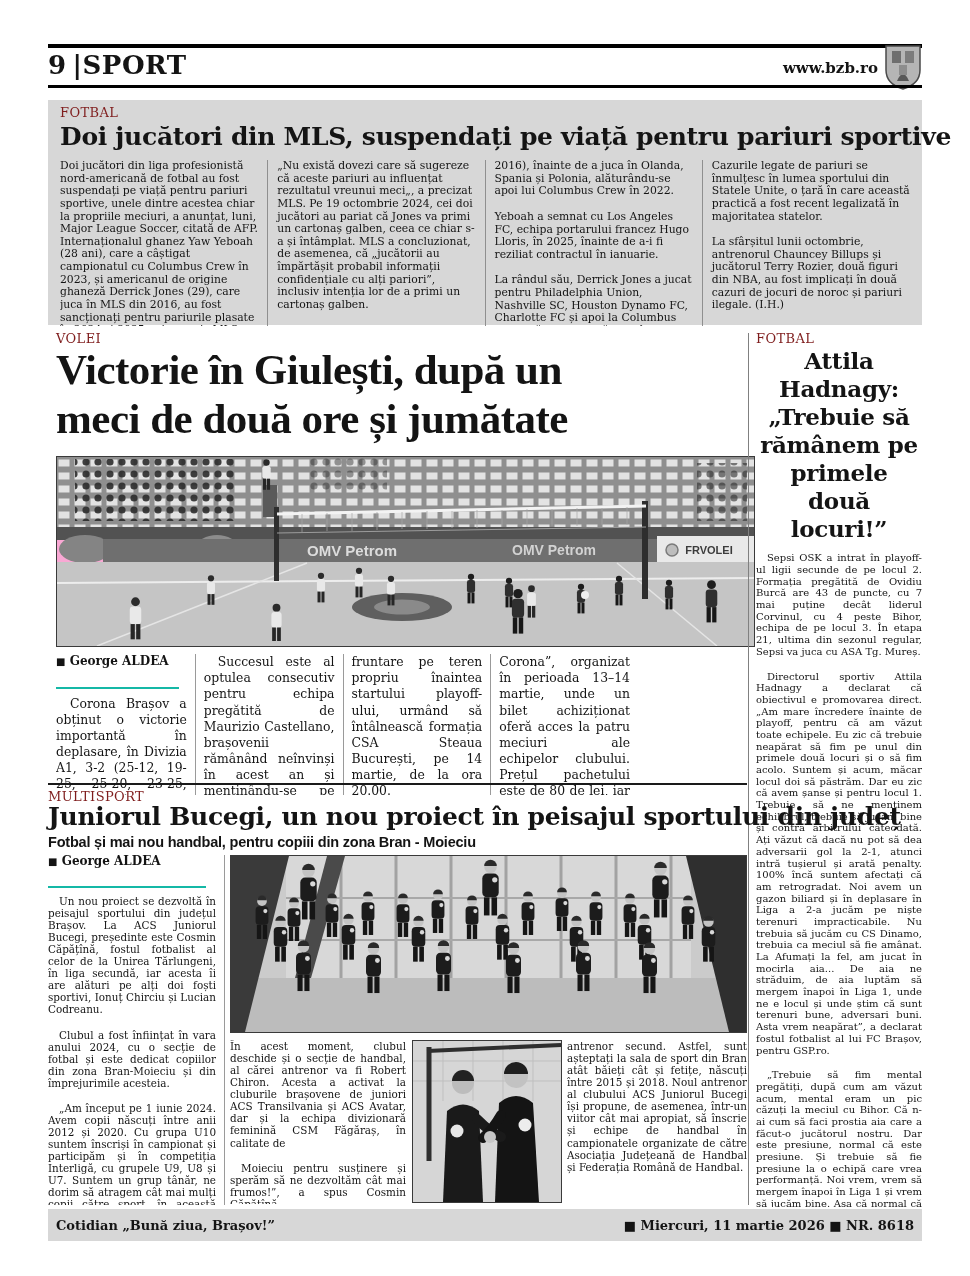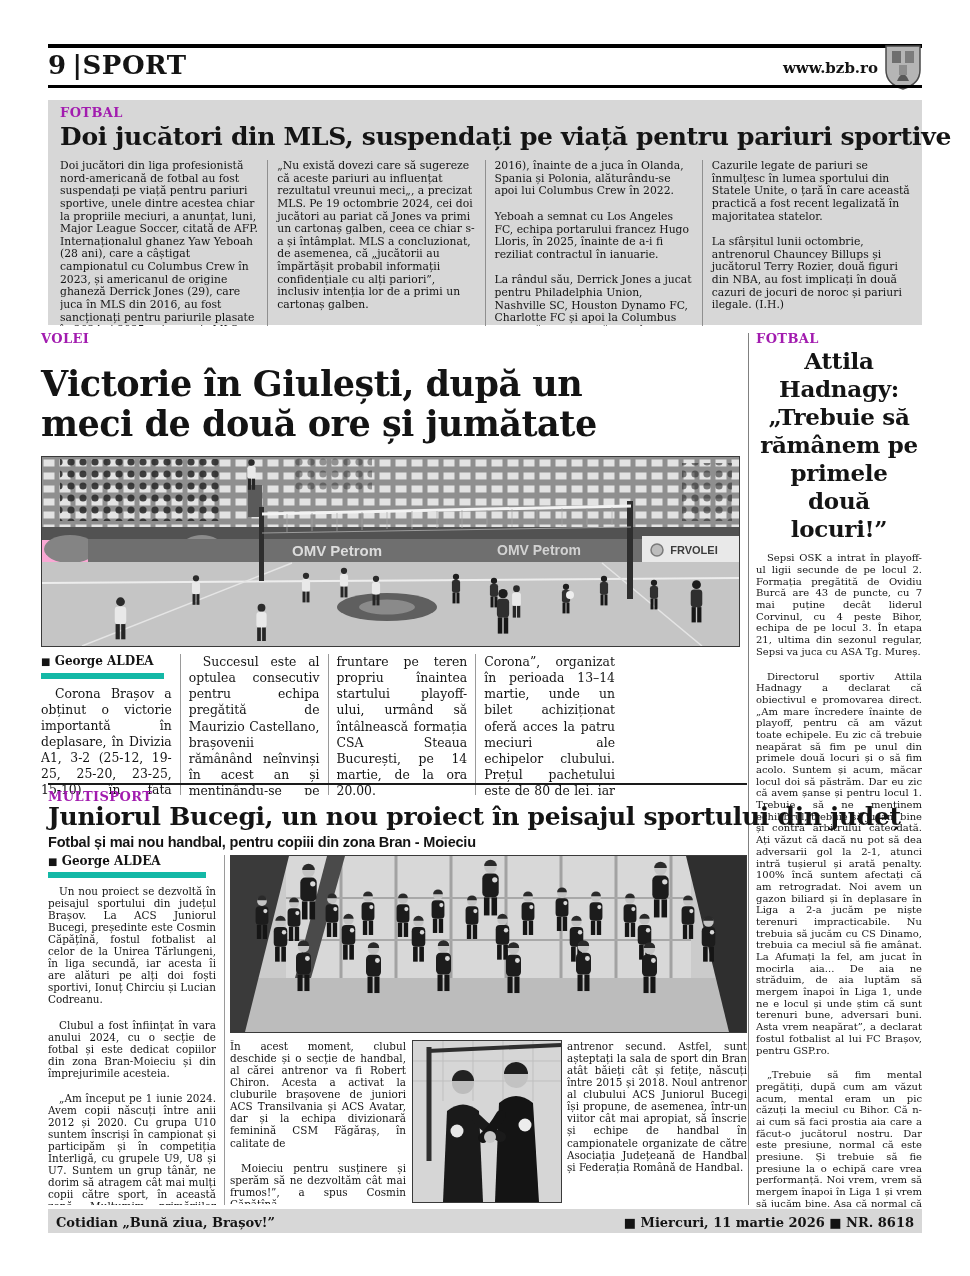--- a/index.html
+++ b/index.html
@@ -7,49 +7,49 @@
   .page { position:relative; width:970px; height:1276px; background:#fff;
           font-family:"DejaVu Serif", serif; color:#141414; overflow:hidden; margin:0 auto; }
   .abs { position:absolute; }
   .hrule { position:absolute; background:#000; }
 
   
   .folio { font-size:26px; font-weight:bold; letter-spacing:0.5px; }
   .folio .pipe { font-weight:bold; margin-left:6px; }
   .site { font-size:15px; font-weight:bold; }
 
-  .kicker { font-size:13px; letter-spacing:0.4px; color:#a21caf;font-weight:bold; }
+  .kicker { font-size:13px; letter-spacing:0.4px; color:#7f1d1d; }
 
   
   .mls-box { position:absolute; left:48px; top:100px; width:874px; height:225px;
              background:#d7d7d7; padding:5px 12px 8px 12px; }
   .mls-head { font-size:25px; font-weight:bold; letter-spacing:-0.3px; margin:2px 0 9px 0; white-space:nowrap; }
   .mls-cols { display:flex; height:166px; overflow:hidden; }
   .mls-col { flex:1 1 0; padding:0 9px; font-size:10.8px; line-height:1.17; text-align:left; overflow:hidden; }
   .mls-col + .mls-col { border-left:1px solid #8f8f8f; }
   .mls-col:first-child { padding-left:0; }
   .mls-col:last-child { padding-right:0; }
   .mls-col .para { text-indent:0; }
 
   
-  .volei { position:absolute; left:41px; top:331px; width:574px; }
-  .volei-head { font-size:35px; font-weight:bold; letter-spacing:-0.5px; line-height:1.13; margin-top:18px; }
+  .volei { position:absolute; left:56px; top:331px; width:574px; }
+  .volei-head { font-size:43px; font-weight:bold; letter-spacing:-0.5px; line-height:1.13; margin-top:0;font-family:Liberation Serif, serif; }
   .photo-frame { border:1px solid #3a3a3a; background:#f9a8d4; overflow:hidden; }
   .volei-photo { margin-top:13px; width:699px; height:191px; }
   .volei-cols { display:flex; margin-top:7px; height:141px; overflow:hidden; }
   .vcol { flex:1 1 0; padding:0 8px; font-size:12.4px; line-height:1.3; text-align:justify; overflow:hidden; }
   .vcol + .vcol { border-left:1px solid #9a9a9a; }
   .vcol:first-child { padding-left:0; }
   .vcol:last-child { padding-right:0; }
 
   .para { text-indent:14px; }
   .noindent-first .para:first-child { text-indent:0; }
 
-  .byline { font-size:12px; font-weight:bold; border-bottom:6px solid #14b8a6;
-            padding-bottom:3px; margin-bottom:7px; width:94%; }
+  .byline { font-size:12px; font-weight:bold; border-bottom:2px solid #14b8a6;
+            padding-bottom:17px; margin-bottom:7px; width:94%; }
   .byline .bsq { font-size:10px; }
 
   
   .vdivider { position:absolute; left:748px; top:333px; width:1px; height:872px; background:#808080; }
   .hadnagy { position:absolute; left:756px; top:331px; width:166px; height:876px; overflow:hidden; }
   .hadnagy-head { font-size:23px; font-weight:bold; letter-spacing:-0.3px; line-height:1.22; margin:1px 0 9px 0;text-align:center; }
   .hadnagy-body { font-size:10px; line-height:1.17; text-align:justify; }
   .hadnagy-body .para { text-indent:11px; }
 
   
@@ -66,23 +66,23 @@
   .b-left .para { text-indent:11px; }
   .kids-photo { position:absolute; left:182px; top:72px; width:517px; height:178px; }
   .b-col2 { position:absolute; left:182px; top:257px; width:176px; height:164px;
             font-size:10.4px; line-height:1.16; text-align:justify; overflow:hidden; }
   .b-col2 .para, .b-col3 .para { text-indent:11px; }
   .handshake-photo { position:absolute; left:364px; top:257px; width:150px; height:163px; }
   .b-col3 { position:absolute; left:519px; top:257px; width:180px; height:164px;
             font-size:10.4px; line-height:1.16; text-align:justify; overflow:hidden; }
 
   
-  .page-footer { position:absolute; left:48px; top:1209px; width:874px; height:24px;
+  .page-footer { position:absolute; left:48px; top:1209px; width:874px; height:32px;
                  background:#d7d7d7; display:flex; justify-content:space-between;
-                 align-items:flex-end; padding:3px 8px; font-size:13px; font-weight:bold; }
+                 align-items:center; padding:3px 8px; font-size:13px; font-weight:bold; }
 
   .p-gap .para + .para { margin-top:13px; }
   svg text { font-family:"Liberation Sans", sans-serif; }
 </style>
 </head>
 <body>
 
 <div class="page">
 
   <div class="hrule" style="left:48px; top:44px; width:874px; height:4px;"></div>

